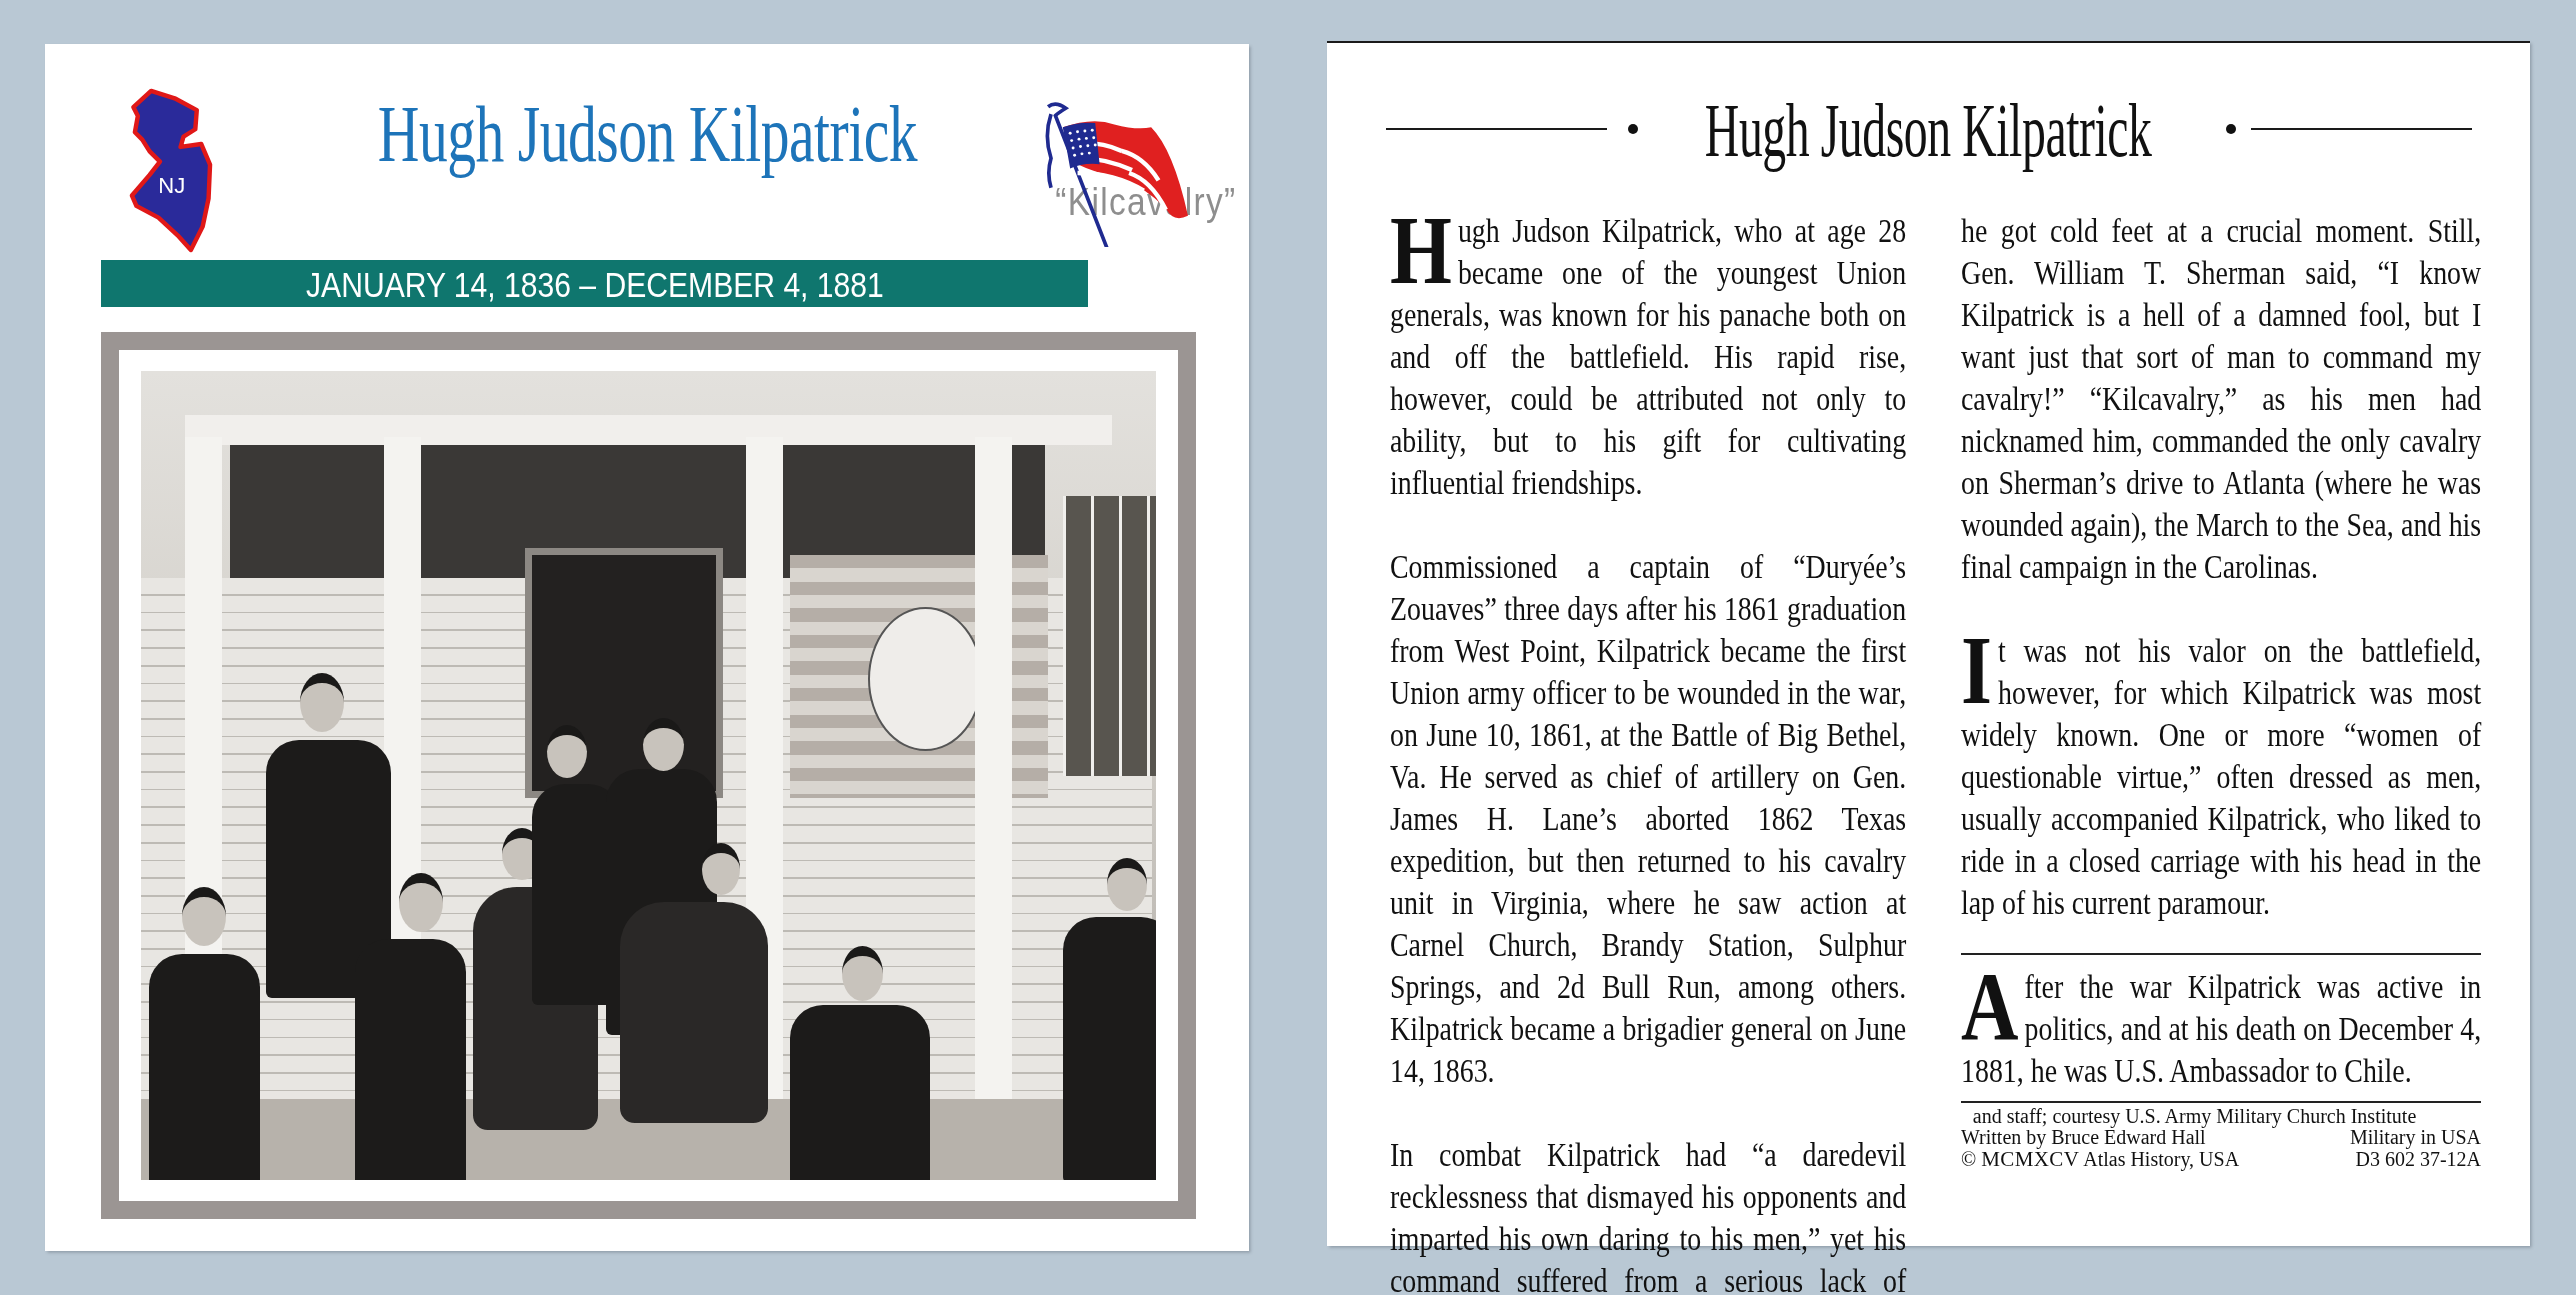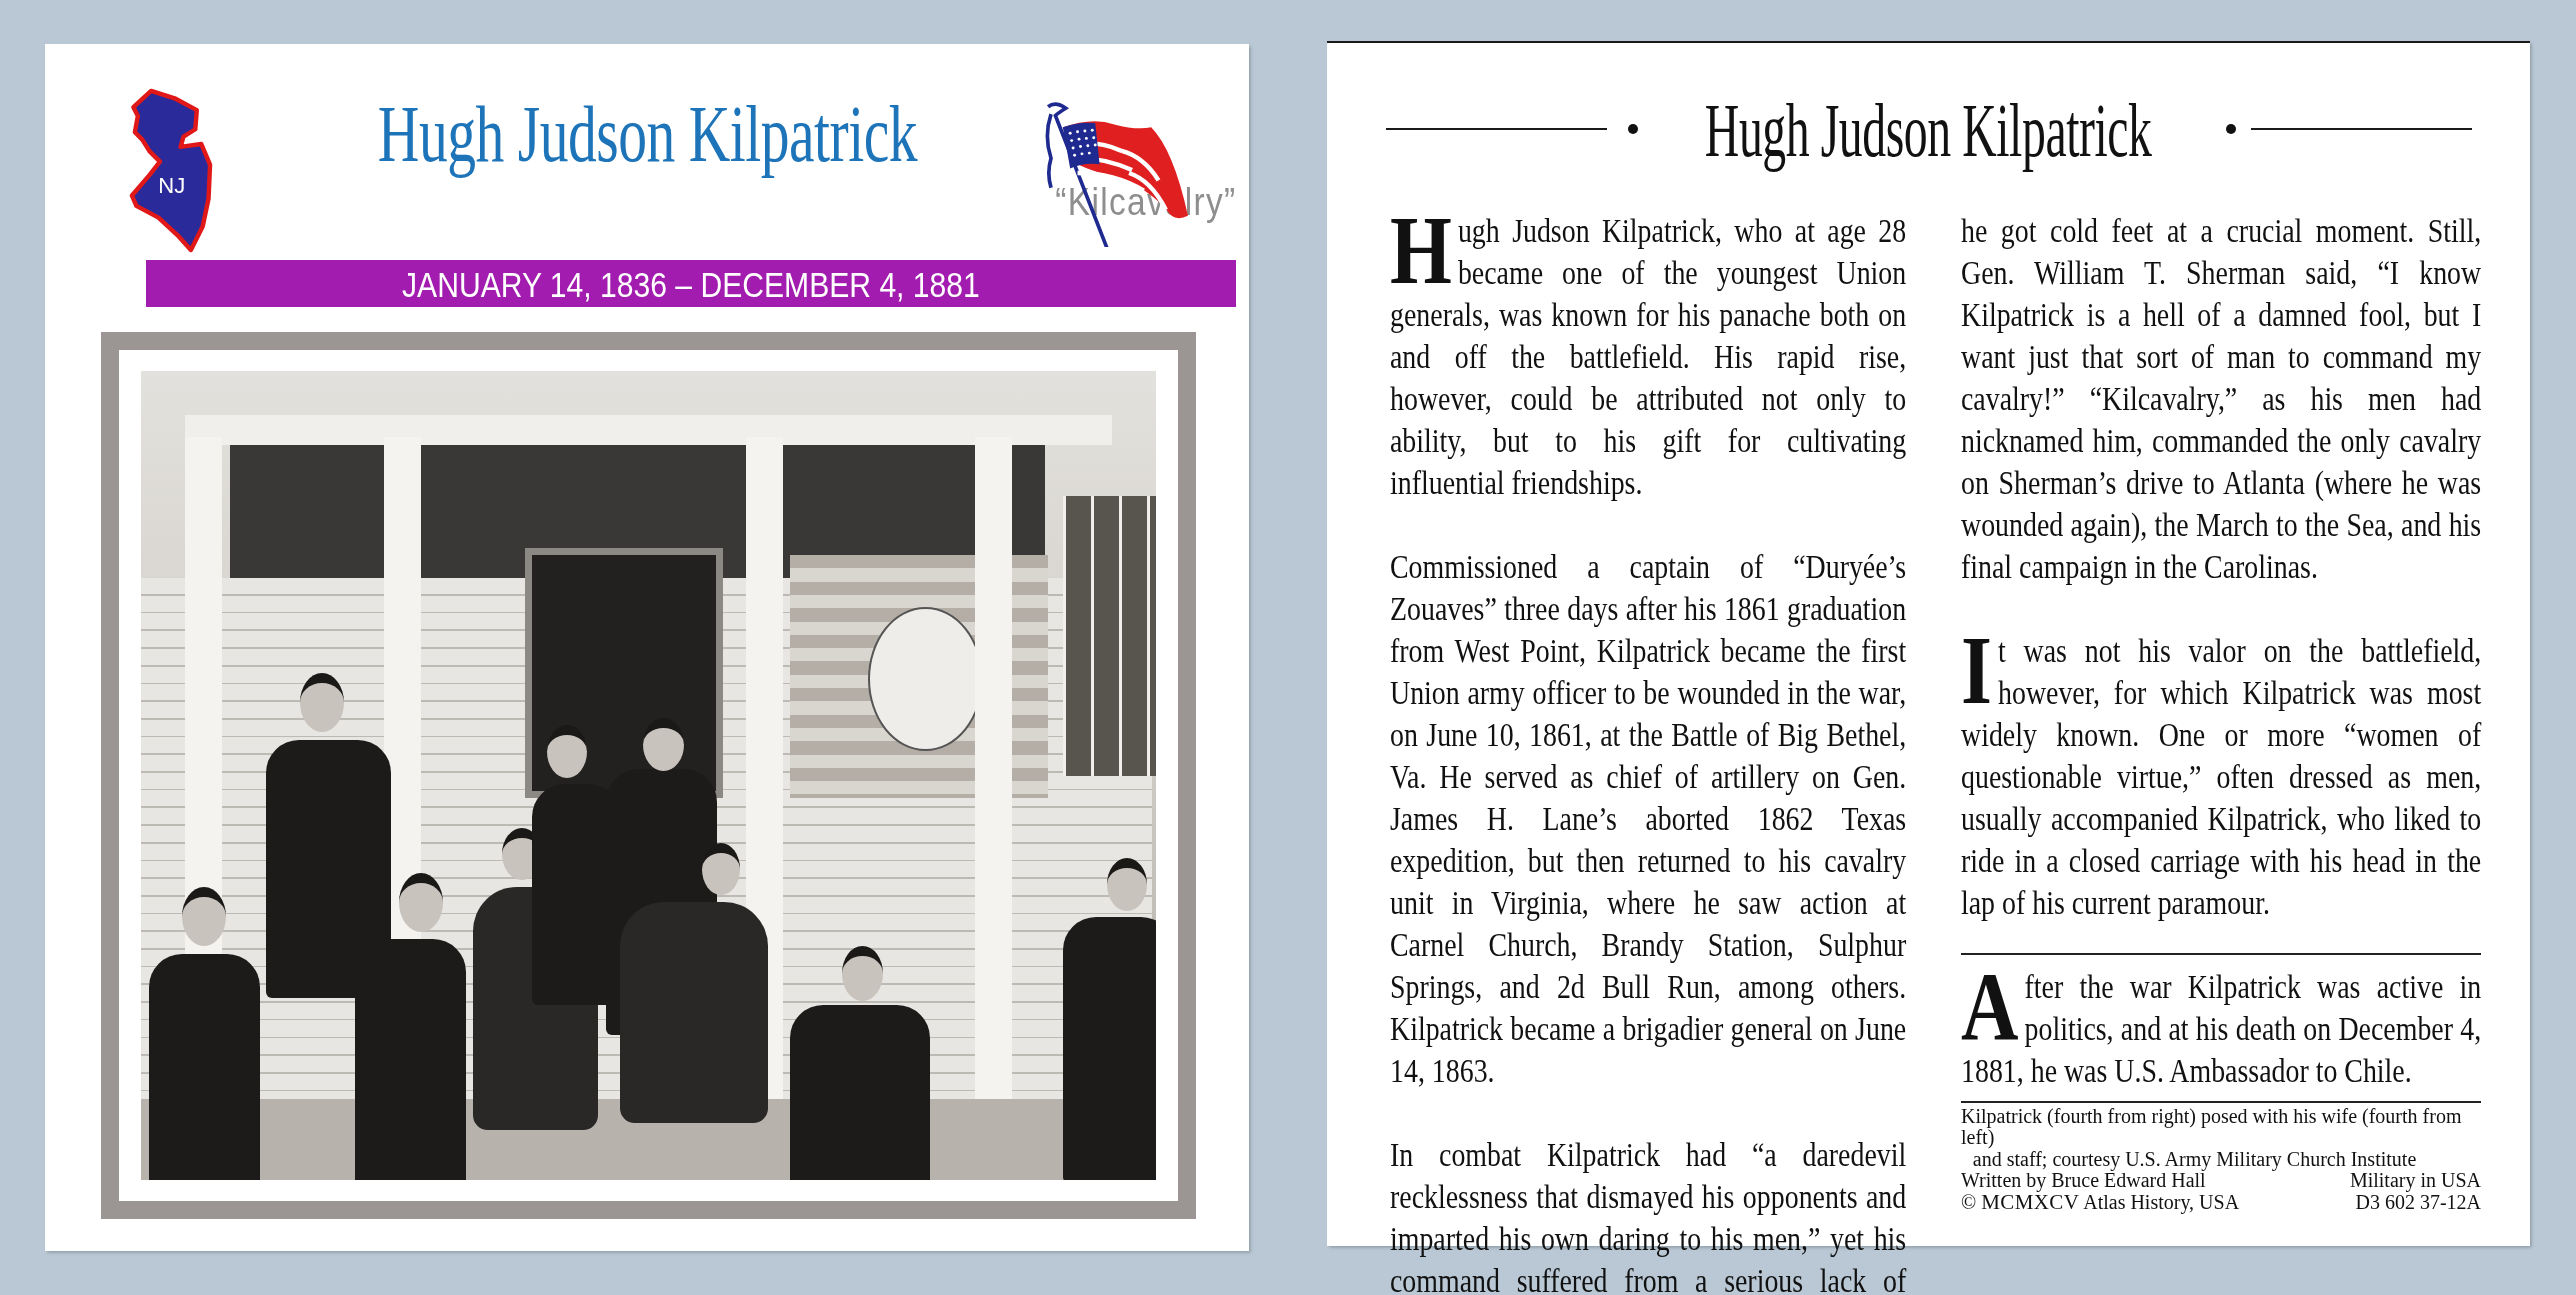--- a/index.html
+++ b/index.html
@@ -23,23 +23,23 @@
     position: absolute; left: 0; width: 1204px; top: 46px; text-align: center;
     color: #1d74b9; font-size: 80px; line-height: 89px;
   }
   .front-title span { display: inline-block; transform: scaleX(0.72); transform-origin: center; letter-spacing: -0.7px; }
   .nickname {
     position: absolute; left: 0; width: 1204px; top: 136px; text-align: right;
     color: #8e8e8e; font-family: "Liberation Sans", sans-serif; font-size: 38px; line-height: 44px;
   }
   .nickname span { display: inline-block; transform: scaleX(0.88); letter-spacing: 1.5px; }
   .date-bar {
-    position: absolute; left: 56px; top: 216px; width: 1090px; height: 47px;
-    background: #a21caf; color: #ffffff; text-align: center;
-    font-family: "Liberation Sans", sans-serif; font-size: 35px; line-height: 49px; margin-left: 45px;
+    position: absolute; left: 56px; top: 216px; width: 987px; height: 47px;
+    background: #0f766e; color: #ffffff; text-align: center;
+    font-family: "Liberation Sans", sans-serif; font-size: 35px; line-height: 49px;
   }
   .date-bar span { display: inline-block; transform: scaleX(0.86); }
   .photo-frame {
     position: absolute; left: 56px; top: 288px; width: 1095px; height: 887px;
     background: #9b9593; box-sizing: border-box; padding: 18.4px;
   }
   .photo-mat { width: 100%; height: 100%; background: #ffffff; box-sizing: border-box; padding: 20.7px 22px; }
   .photo {
     width: 100%; height: 100%; position: relative; overflow: hidden;
     background: linear-gradient(#e3e1dd, #d4d1cb 40%, #bcb8b2 75%, #c9c6c0);
@@ -207,21 +207,20 @@
       </p>
     <p class="para">
         <span class="para-inner"><span class="dropcap">A</span><span>fter the war Kilpatrick was active in politics, and at his death on December 4, 1881, he was U.S. Ambassador to Chile.</span></span>
       </p>
   </div>
 
   <div class="fact-rule" style="top:910px;"></div>
   <div class="fact-rule" style="top:1058px;"></div>
 
   <div class="credits">
-    <div>Kilpatrick (fourth from right) posed with his wife (fourth from left)</div>
     <div class="indent">and staff; courtesy U.S. Army Military Church Institute</div>
     <div class="row">
       <span>Written by Bruce Edward Hall</span>
       <span>Military in USA</span>
     </div>
     <div class="row">
       <span><span>©</span> <span class="smallcaps">MCMXCV</span> <span>Atlas History, USA</span></span>
       <span>D3 602 37-12A</span>
     </div>
   </div>

